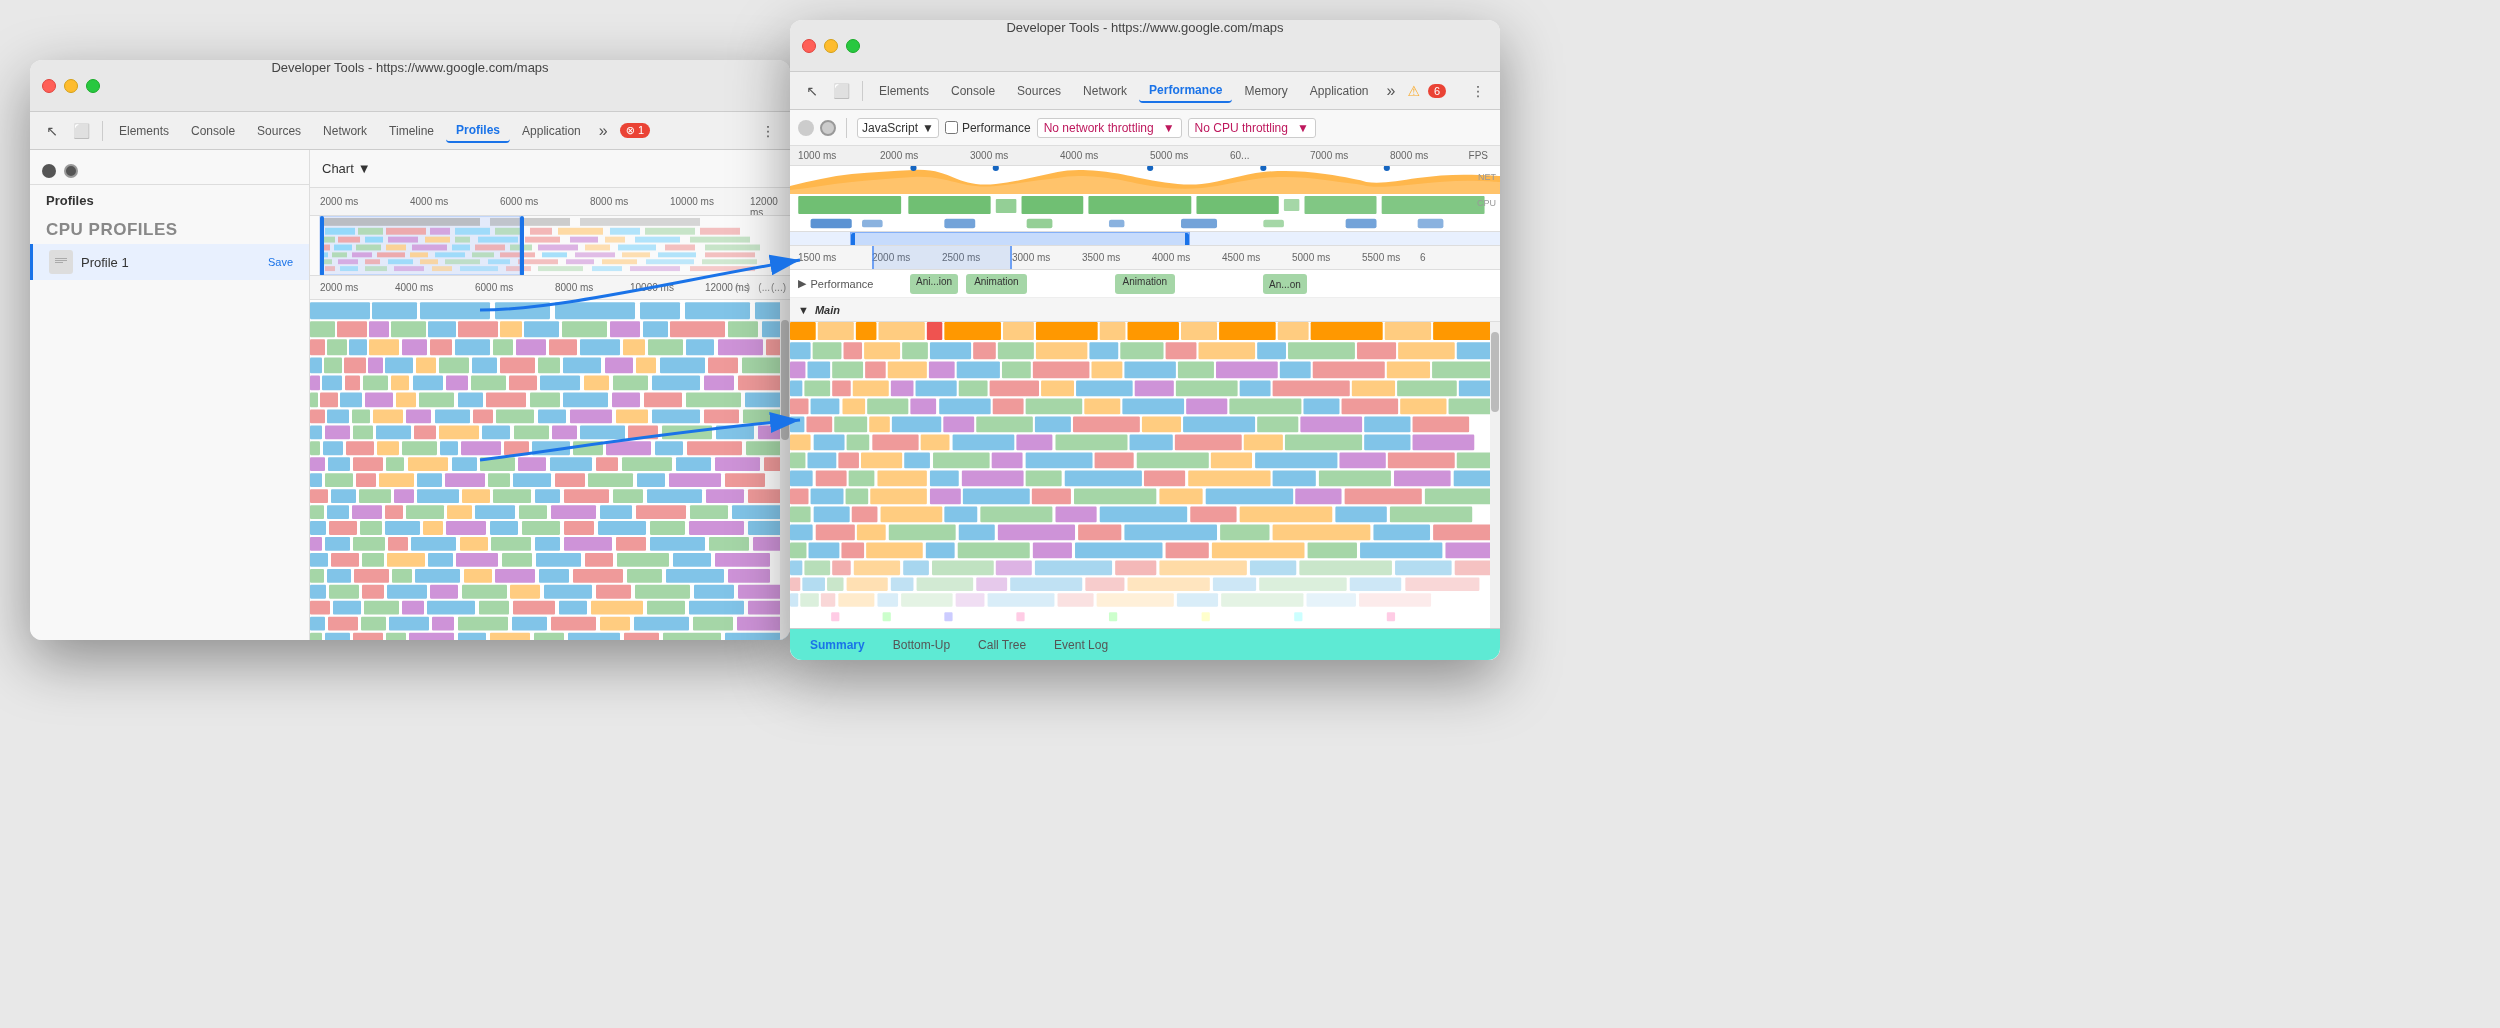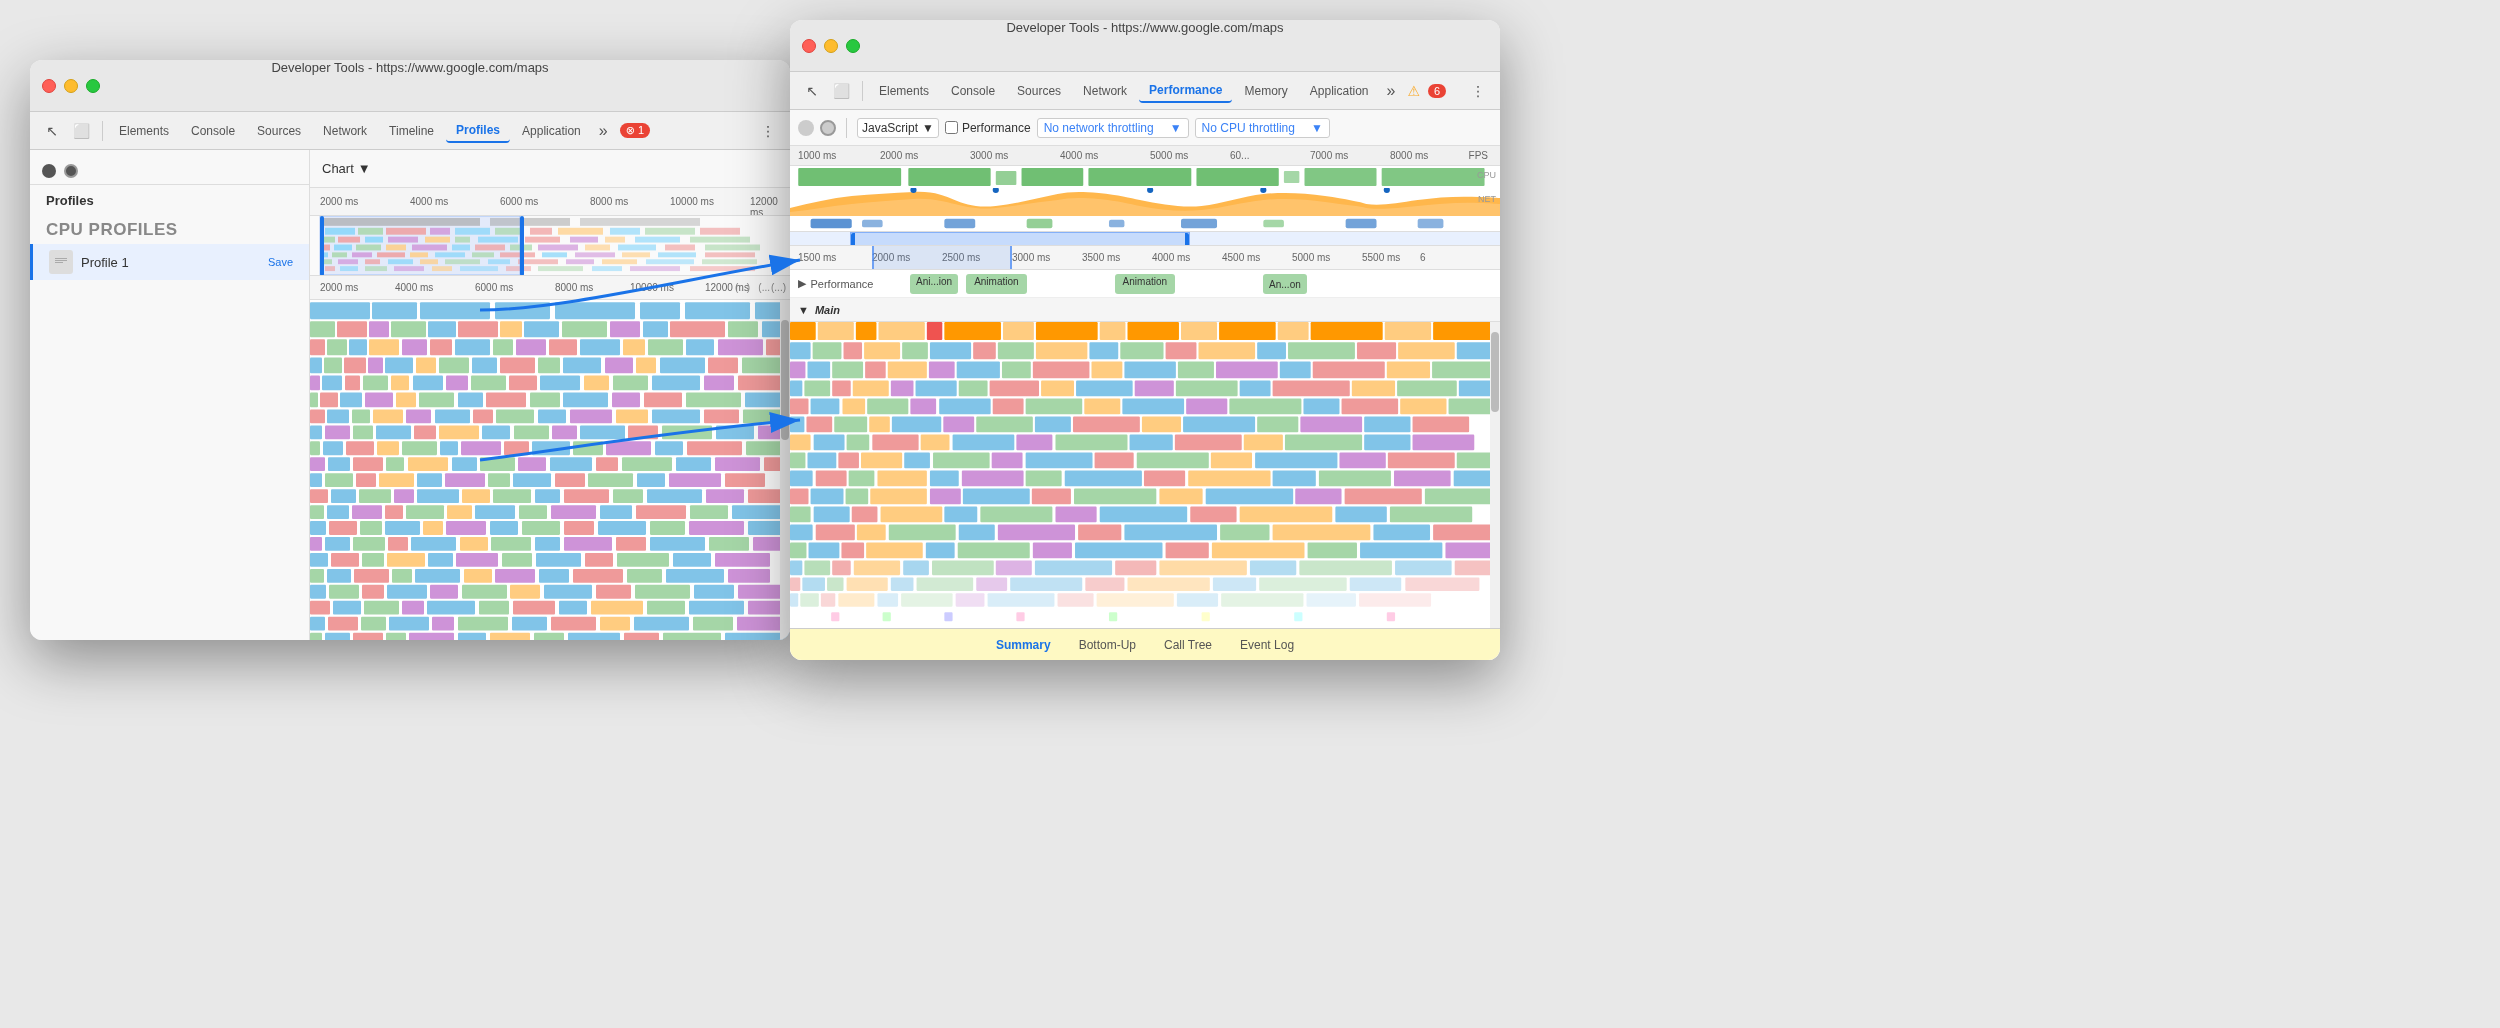--- a/index.html
+++ b/index.html
@@ -305,28 +305,28 @@
     .screenshots-cb {
       display: flex;
       align-items: center;
       gap: 4px;
       font-size: 12px;
       color: #333;
     }
 
     .throttle-select {
       font-size: 12px;
-      color: #3b82f6;
+      color: #be185d;
       background: white;
       border: 1px solid #ccc;
       border-radius: 3px;
       padding: 2px 6px;
       display: flex;
       align-items: center;
-      gap: 16px;
+      gap: 9px;
       cursor: pointer;
     }
 
     .timeline-overview {
       height: 100px;
       background: #fafafa;
       border-bottom: 1px solid #ddd;
       position: relative;
       overflow: hidden;
     }
@@ -372,31 +372,30 @@
       display: flex;
       align-items: center;
       padding: 0 8px;
       font-size: 11px;
       color: #333;
       font-weight: 600;
     }
 
     .bottom-tabs {
       height: 32px;
-      background: #fef9c3;
+      background: #5eead4;
       border-top: 1px solid #ccc;
       display: flex;
       align-items: center;
       padding: 12px 8px;
       gap: 4px;
       position: absolute;
       bottom: 0;
       left: 0;
       right: 0;
-      justify-content: center;
     }
 
     .bottom-tab {
       padding: 4px 12px;
       font-size: 12px;
       color: #555;
       cursor: pointer;
       border-radius: 4px;
     }
     .bottom-tab.active {
@@ -960,48 +959,48 @@
       <span style="position:absolute;left:90px;font-size:10px;color:#666;">2000 ms</span>
       <span style="position:absolute;left:180px;font-size:10px;color:#666;">3000 ms</span>
       <span style="position:absolute;left:270px;font-size:10px;color:#666;">4000 ms</span>
       <span style="position:absolute;left:360px;font-size:10px;color:#666;">5000 ms</span>
       <span style="position:absolute;left:440px;font-size:10px;color:#666;">60...</span>
       <span style="position:absolute;left:520px;font-size:10px;color:#666;">7000 ms</span>
       <span style="position:absolute;left:600px;font-size:10px;color:#666;">8000 ms</span>
       <span style="position:absolute;right:12px;top:4px;font-size:10px;color:#666;">FPS</span>
     </div>
 
+    <div style="height:28px;position:relative;background:#fff;">
+      <svg width="100%" height="100%" viewBox="0 0 690 28" preserveAspectRatio="none">
+
+        <path d="M0,28 L0,20 C20,15 40,10 60,8 C80,6 100,5 120,4 C140,3 150,8 160,12 C170,16 180,20 200,18 C220,16 240,10 260,6 C270,4 280,3 300,5 C320,7 330,10 340,12 C360,16 380,20 400,18 C420,16 440,8 460,6 C480,4 500,5 520,8 C540,11 555,14 560,16 C575,18 590,15 610,12 C630,9 650,8 670,9 C680,9 685,10 690,10 L690,28 Z" fill="#ff9800" opacity="0.7"></path>
+        <path d="M0,28 L0,24 C20,22 40,18 60,16 C80,14 100,12 120,11 C140,10 150,14 160,16 C170,18 180,22 200,20 C220,18 240,14 260,12 C270,10 280,9 300,11 C320,13 330,16 340,18 C360,22 380,24 400,22 C420,20 440,14 460,12 C480,10 500,11 520,14 C540,17 555,18 560,20 C575,22 590,20 610,18 C630,16 650,14 670,15 C680,15 685,16 690,16 L690,28 Z" fill="#ffcc80" opacity="0.6"></path>
+
+        <circle cx="120" cy="2" r="3" fill="#1565c0"></circle>
+        <circle cx="200" cy="2" r="3" fill="#1565c0"></circle>
+        <circle cx="350" cy="2" r="3" fill="#1565c0"></circle>
+        <circle cx="460" cy="2" r="3" fill="#1565c0"></circle>
+        <circle cx="580" cy="2" r="3" fill="#1565c0"></circle>
+      </svg>
+      <span style="position:absolute;right:4px;top:6px;font-size:9px;color:#999;">NET</span>
+    </div>
+
     <div style="height:22px;position:relative;background:#fff;">
       <svg width="100%" height="100%" viewBox="0 0 690 22" preserveAspectRatio="none">
         <rect x="8" y="2" width="100" height="18" fill="#4caf50" opacity="0.8" rx="1"></rect>
         <rect x="115" y="2" width="80" height="18" fill="#4caf50" opacity="0.8" rx="1"></rect>
         <rect x="200" y="5" width="20" height="14" fill="#4caf50" opacity="0.6" rx="1"></rect>
         <rect x="225" y="2" width="60" height="18" fill="#4caf50" opacity="0.8" rx="1"></rect>
         <rect x="290" y="2" width="100" height="18" fill="#4caf50" opacity="0.8" rx="1"></rect>
         <rect x="395" y="2" width="80" height="18" fill="#4caf50" opacity="0.8" rx="1"></rect>
         <rect x="480" y="5" width="15" height="12" fill="#4caf50" opacity="0.5" rx="1"></rect>
         <rect x="500" y="2" width="70" height="18" fill="#4caf50" opacity="0.7" rx="1"></rect>
         <rect x="575" y="2" width="100" height="18" fill="#4caf50" opacity="0.7" rx="1"></rect>
       </svg>
       <span style="position:absolute;right:4px;top:4px;font-size:9px;color:#999;">CPU</span>
-    </div>
-
-    <div style="height:28px;position:relative;background:#fff;">
-      <svg width="100%" height="100%" viewBox="0 0 690 28" preserveAspectRatio="none">
-
-        <path d="M0,28 L0,20 C20,15 40,10 60,8 C80,6 100,5 120,4 C140,3 150,8 160,12 C170,16 180,20 200,18 C220,16 240,10 260,6 C270,4 280,3 300,5 C320,7 330,10 340,12 C360,16 380,20 400,18 C420,16 440,8 460,6 C480,4 500,5 520,8 C540,11 555,14 560,16 C575,18 590,15 610,12 C630,9 650,8 670,9 C680,9 685,10 690,10 L690,28 Z" fill="#ff9800" opacity="0.7"></path>
-        <path d="M0,28 L0,24 C20,22 40,18 60,16 C80,14 100,12 120,11 C140,10 150,14 160,16 C170,18 180,22 200,20 C220,18 240,14 260,12 C270,10 280,9 300,11 C320,13 330,16 340,18 C360,22 380,24 400,22 C420,20 440,14 460,12 C480,10 500,11 520,14 C540,17 555,18 560,20 C575,22 590,20 610,18 C630,16 650,14 670,15 C680,15 685,16 690,16 L690,28 Z" fill="#ffcc80" opacity="0.6"></path>
-
-        <circle cx="120" cy="2" r="3" fill="#1565c0"></circle>
-        <circle cx="200" cy="2" r="3" fill="#1565c0"></circle>
-        <circle cx="350" cy="2" r="3" fill="#1565c0"></circle>
-        <circle cx="460" cy="2" r="3" fill="#1565c0"></circle>
-        <circle cx="580" cy="2" r="3" fill="#1565c0"></circle>
-      </svg>
-      <span style="position:absolute;right:4px;top:6px;font-size:9px;color:#999;">NET</span>
     </div>
 
     <div style="height:16px;position:relative;background:#fff;border-bottom:1px solid #ddd;">
       <svg width="100%" height="100%" viewBox="0 0 690 16" preserveAspectRatio="none">
         <rect x="20" y="3" width="40" height="10" fill="#1565c0" opacity="0.7" rx="2"></rect>
         <rect x="70" y="4" width="20" height="8" fill="#1565c0" opacity="0.5" rx="2"></rect>
         <rect x="150" y="3" width="30" height="10" fill="#1565c0" opacity="0.6" rx="2"></rect>
         <rect x="230" y="3" width="25" height="10" fill="#4caf50" opacity="0.6" rx="2"></rect>
         <rect x="310" y="4" width="15" height="8" fill="#1565c0" opacity="0.5" rx="2"></rect>
         <rect x="380" y="3" width="35" height="10" fill="#1565c0" opacity="0.6" rx="2"></rect>

